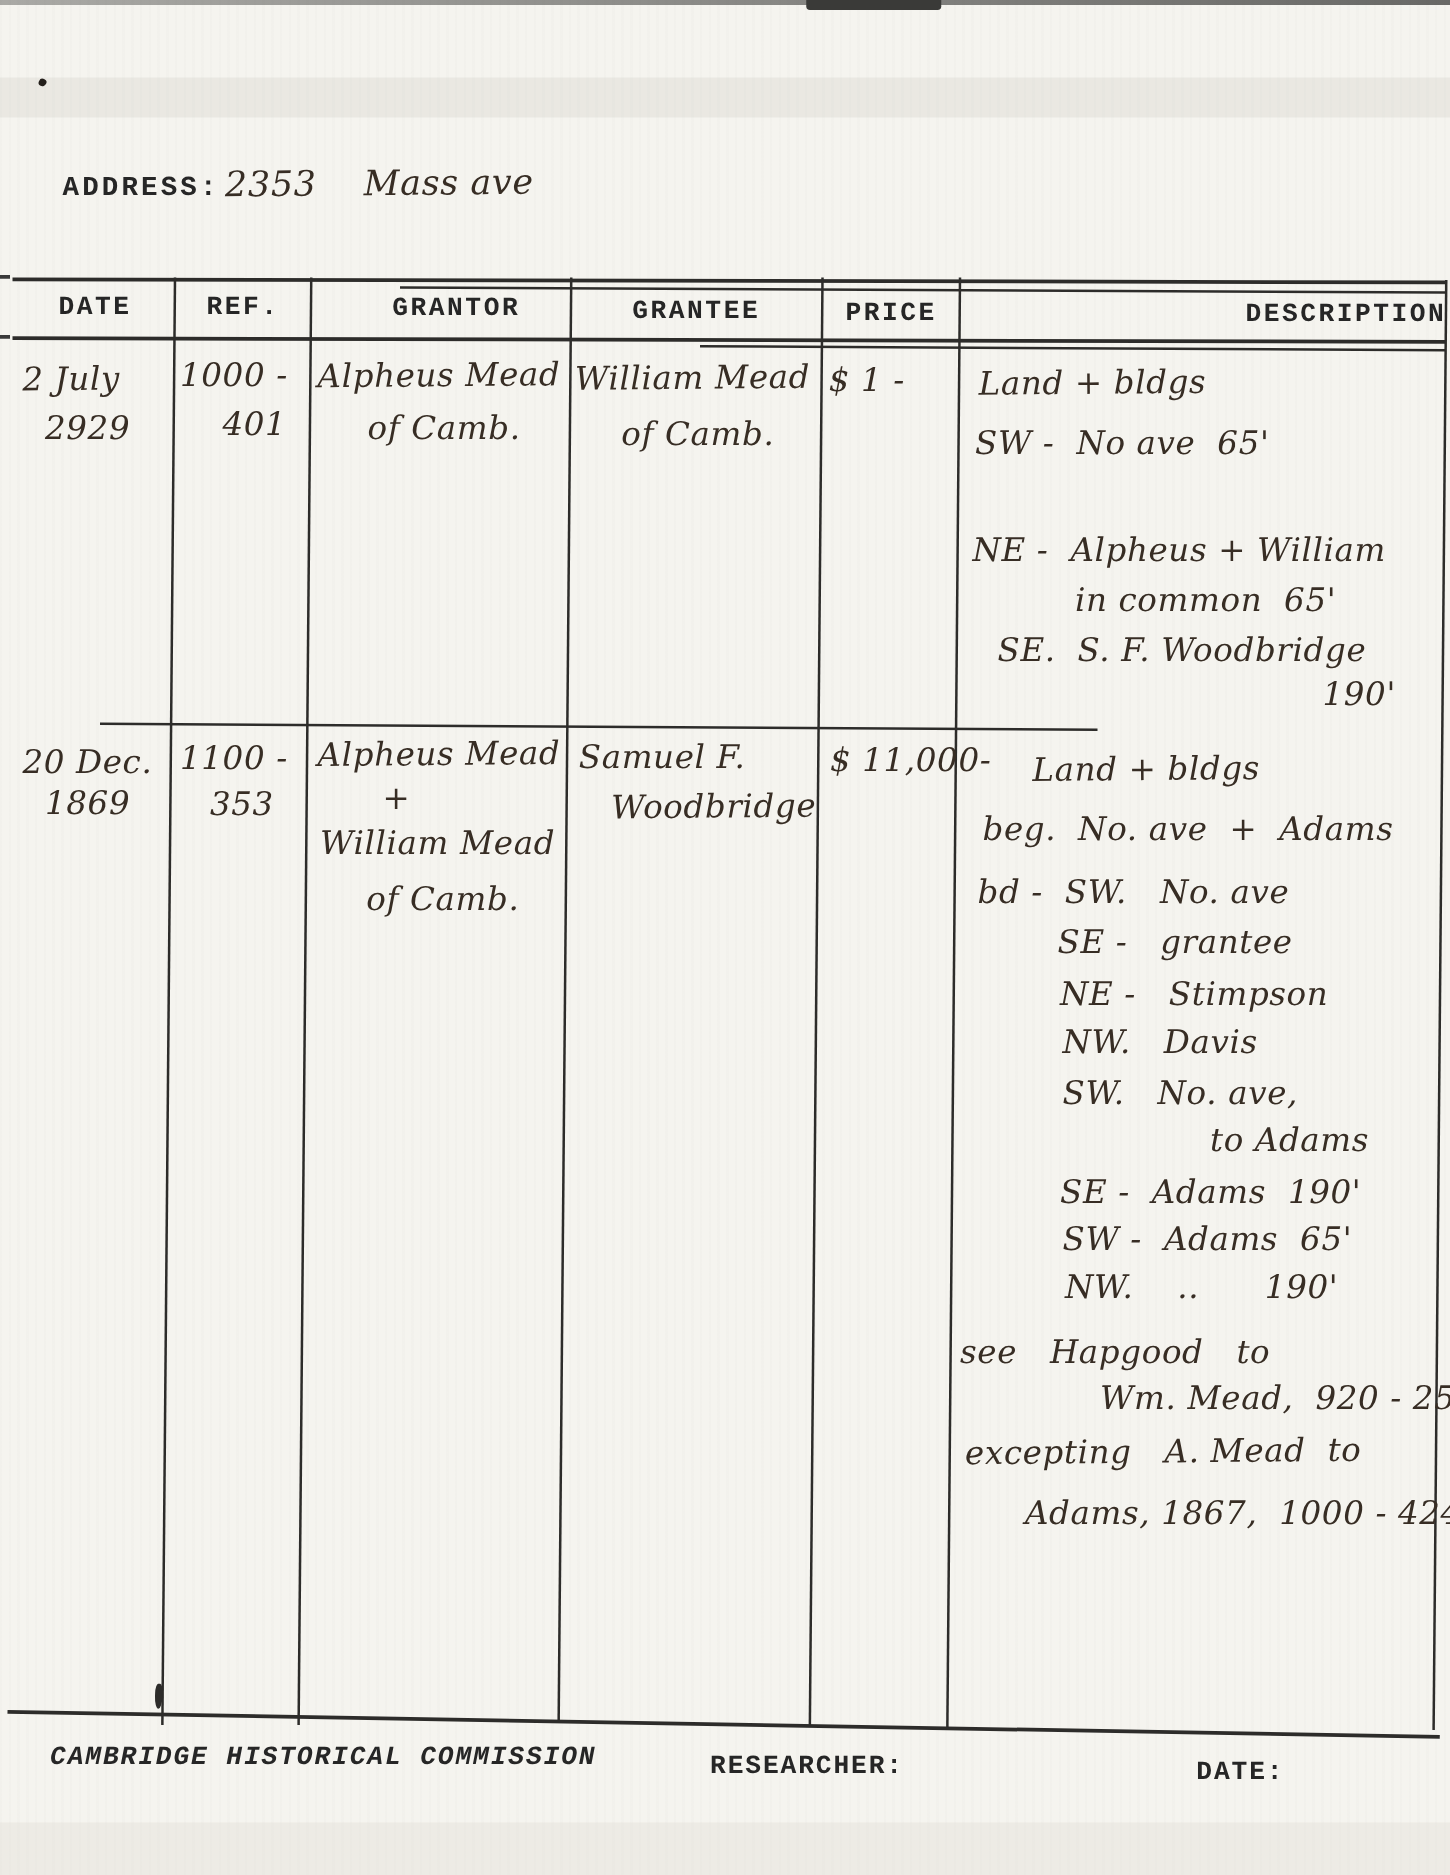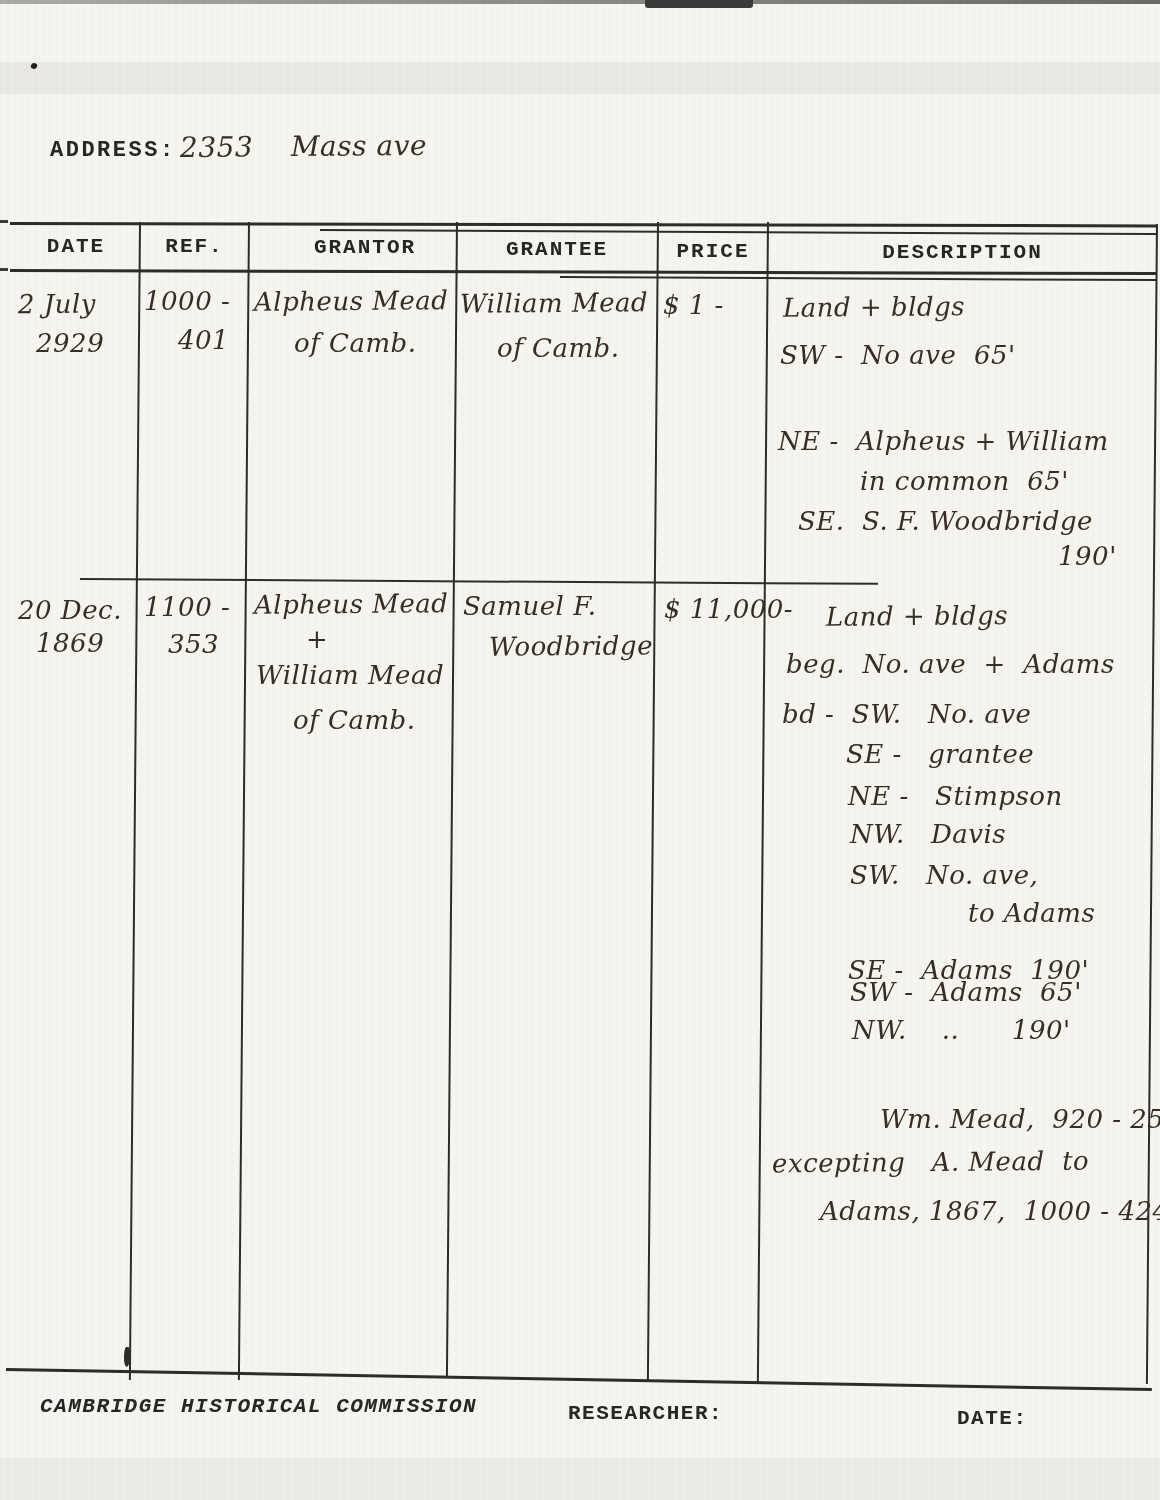--- a/index.html
+++ b/index.html
@@ -76,21 +76,21 @@
 
   <div class="abs line hthin" style="left:80px;top:578px;width:798px;transform:rotate(0.35deg);transform-origin:left center;"></div>
   <div class="abs line hthin" style="left:6px;top:1368px;width:1146px;height:3px;transform:rotate(1deg);transform-origin:left center;"></div>
   <div class="abs arrow-blob"></div>
 
   <div class="abs tw hdr" style="left:12px;top:233px;width:128px;">DATE</div>
   <div class="abs tw hdr" style="left:140px;top:233px;width:109px;">REF.</div>
   <div class="abs tw hdr" style="left:249px;top:234px;width:232px;">GRANTOR</div>
   <div class="abs tw hdr" style="left:456px;top:236px;width:202px;">GRANTEE</div>
   <div class="abs tw hdr" style="left:658px;top:238px;width:110px;">PRICE</div>
-  <div class="abs tw hdr" style="left:768px;top:239px;width:389px;">DESCRIPTION</div>
+  <div class="abs tw hdr" style="left:768px;top:239px;width:389px;text-align:right;">DESCRIPTION</div>
 
   <div class="hw tilt2" style="left:18px;top:289px;">2 July</div>
   <div class="hw" style="left:36px;top:328px;">2929</div>
   <div class="hw" style="left:144px;top:286px;">1000 -</div>
   <div class="hw" style="left:178px;top:325px;">401</div>
   <div class="hw tilt2" style="left:254px;top:286px;">Alpheus Mead</div>
   <div class="hw" style="left:294px;top:328px;">of Camb.</div>
   <div class="hw tilt2" style="left:460px;top:288px;">William Mead</div>
   <div class="hw" style="left:497px;top:333px;">of Camb.</div>
   <div class="hw" style="left:663px;top:290px;">$ 1 -</div>
@@ -115,23 +115,24 @@
   <div class="hw" style="left:664px;top:594px;">$ 11,000-</div>
 
   <div class="hw tilt2" style="left:826px;top:601px;">Land + bldgs</div>
   <div class="hw" style="left:786px;top:649px;">beg.  No. ave  +  Adams</div>
   <div class="hw" style="left:782px;top:699px;">bd -  SW.   No. ave</div>
   <div class="hw" style="left:846px;top:739px;">SE -   grantee</div>
   <div class="hw" style="left:848px;top:781px;">NE -   Stimpson</div>
   <div class="hw" style="left:850px;top:819px;">NW.   Davis</div>
   <div class="hw" style="left:850px;top:860px;">SW.   No. ave,</div>
   <div class="hw" style="left:968px;top:898px;">to Adams</div>
-  <div class="hw" style="left:848px;top:939px;margin-top:16px;">SE -  Adams  190'</div>
+  <div class="hw" style="left:848px;top:939px;">SE -  Adams  190'</div>
   <div class="hw" style="left:850px;top:977px;">SW -  Adams  65'</div>
   <div class="hw" style="left:852px;top:1015px;">NW.    ..      190'</div>
+  <div class="hw" style="left:768px;top:1067px;">see   Hapgood   to</div>
   <div class="hw" style="left:880px;top:1104px;">Wm. Mead,  920 - 257</div>
   <div class="hw tilt2" style="left:772px;top:1147px;">excepting   A. Mead  to</div>
   <div class="hw" style="left:820px;top:1196px;">Adams, 1867,  1000 - 424</div>
 
   <div class="abs tw ftr" style="left:40px;top:1395px;font-style:italic;">CAMBRIDGE HISTORICAL COMMISSION</div>
   <div class="abs tw ftr" style="left:568px;top:1402px;">RESEARCHER:</div>
   <div class="abs tw ftr" style="left:909px;top:1407px;margin-left:48px;">DATE:</div>
 
 </div>
 

